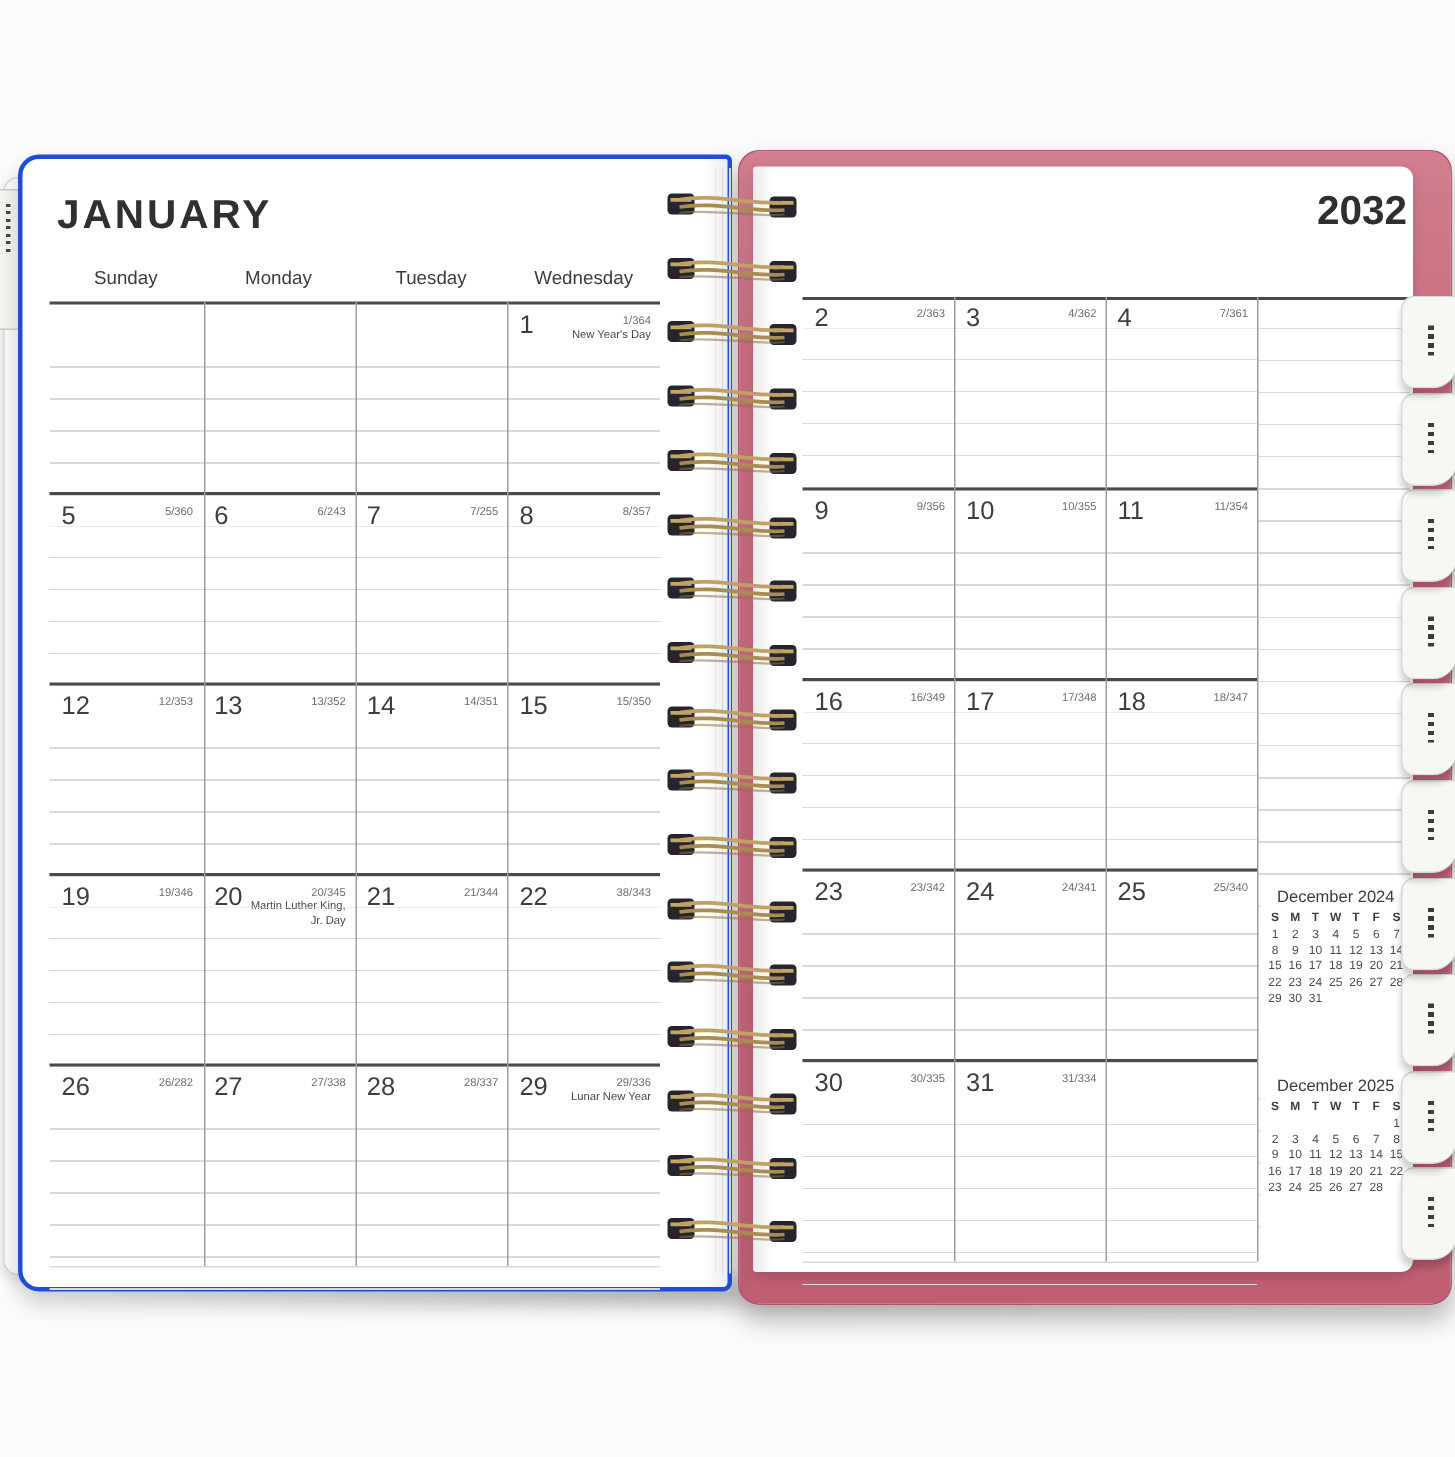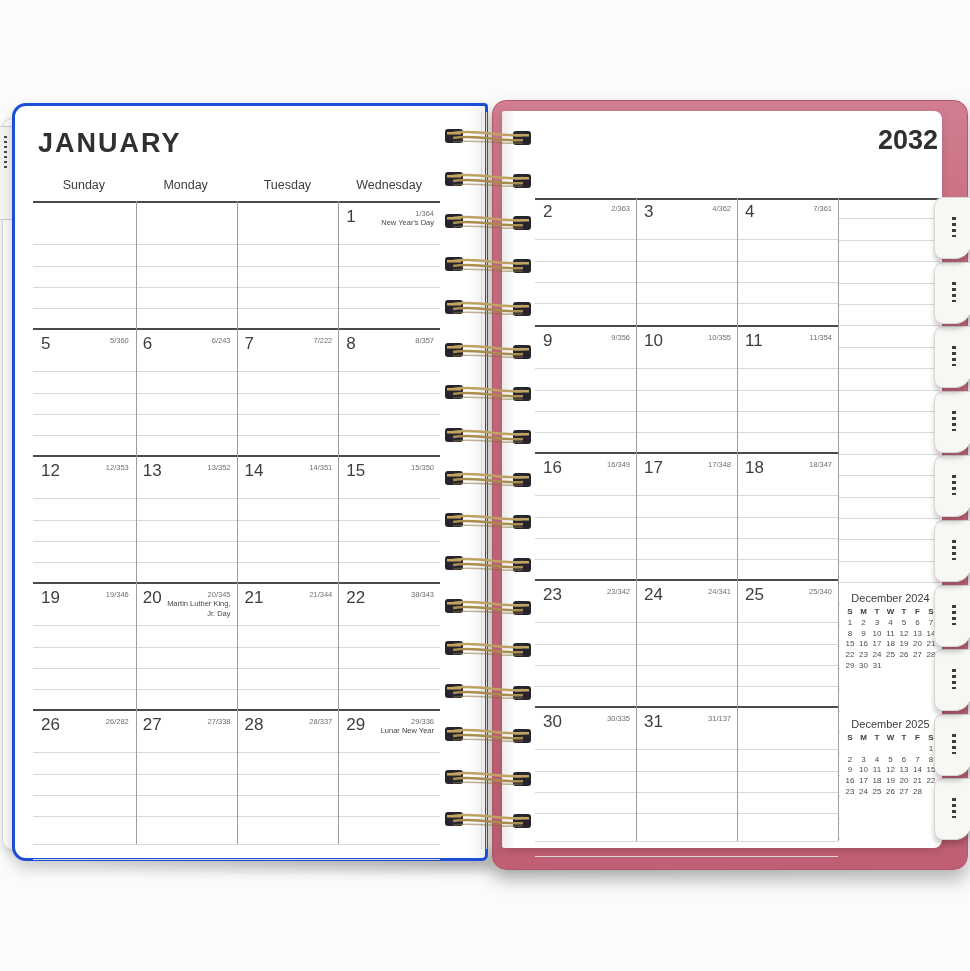--- a/index.html
+++ b/index.html
@@ -125,21 +125,21 @@
               <span class="daynum">6</span>
               <span class="meta">
                 <span class="doy">6/243</span>
               </span>
             </div>
           </div>
           <div class="cell">
             <div class="cellhead">
               <span class="daynum">7</span>
               <span class="meta">
-                <span class="doy">7/222</span>
+                <span class="doy">7/255</span>
               </span>
             </div>
           </div>
           <div class="cell">
             <div class="cellhead">
               <span class="daynum">8</span>
               <span class="meta">
                 <span class="doy">8/357</span>
               </span>
             </div>
@@ -370,21 +370,21 @@
                 <span class="daynum">30</span>
                 <span class="meta">
                   <span class="doy">30/335</span>
                 </span>
               </div>
             </div>
             <div class="cell">
               <div class="cellhead">
                 <span class="daynum">31</span>
                 <span class="meta">
-                  <span class="doy">31/137</span>
+                  <span class="doy">31/334</span>
                 </span>
               </div>
             </div>
             <div class="cell"></div>
           </div>
         <div class="vsep" style="left:101px"></div>
         <div class="vsep" style="left:202px"></div>
       </div>
       <div class="notes-col">
         <div class="notes-white">

